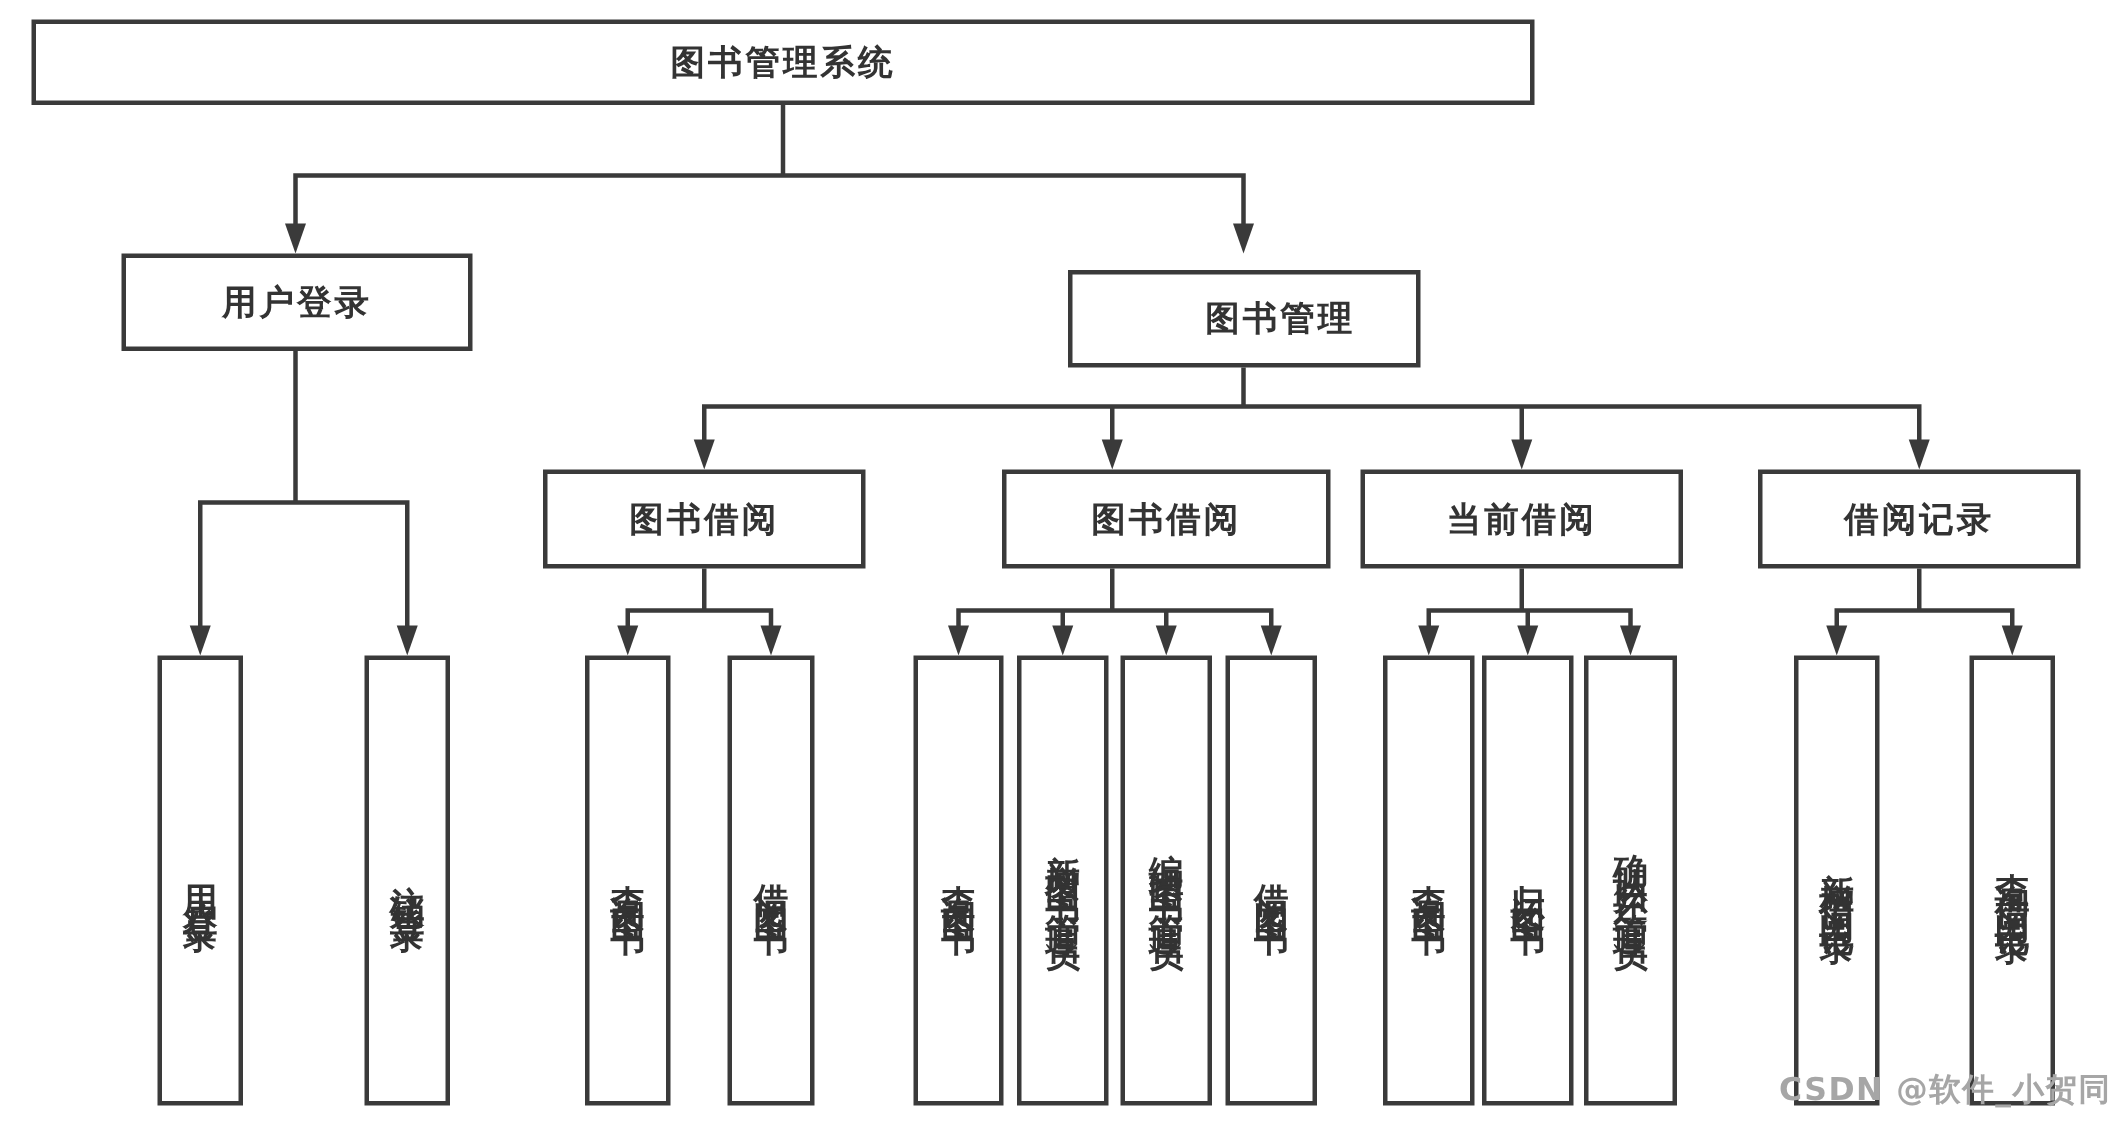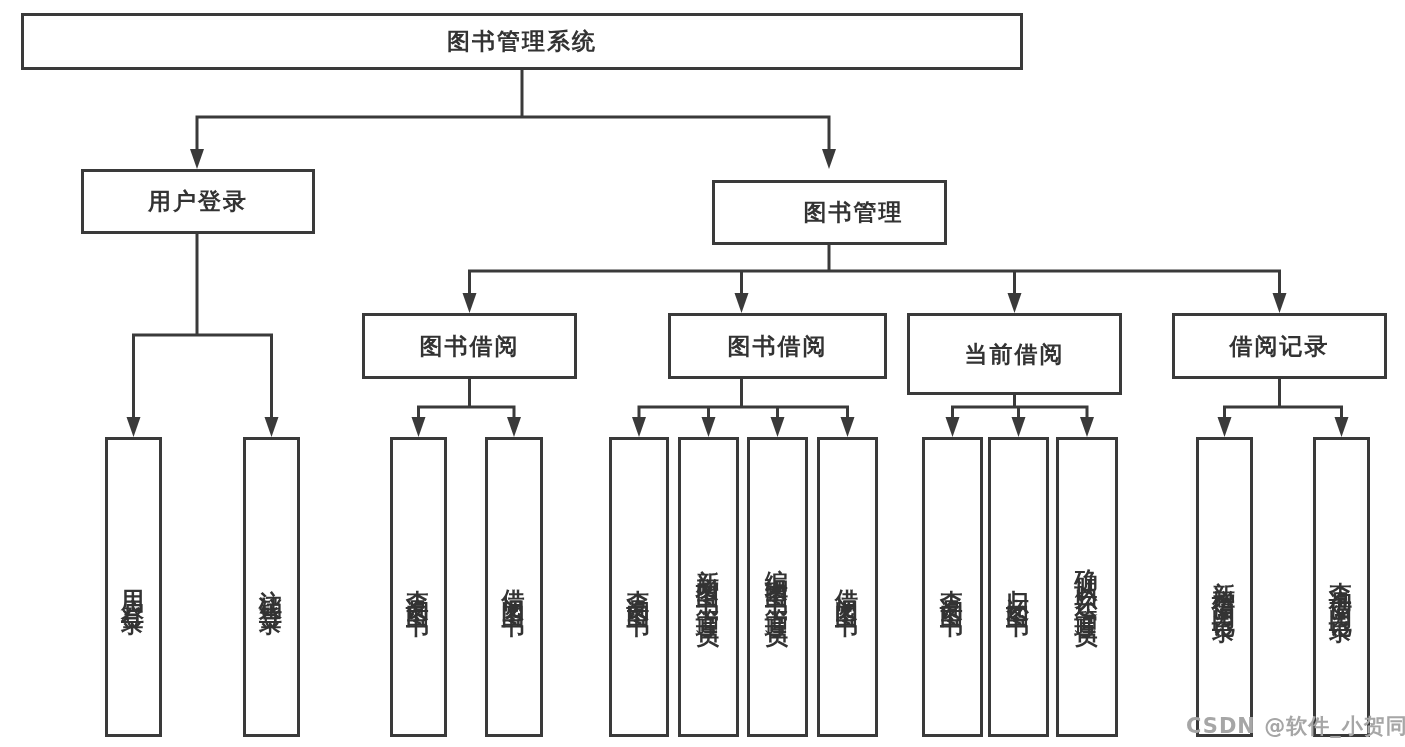--- a/index.html
+++ b/index.html
@@ -102,21 +102,21 @@
     <polygon points="1334.5,417 1348.5,417 1341.5,437" fill="#3a3a3a" stroke="none"></polygon>
   </svg>
 
   <div class="node" style="left:21px;top:13px;width:1002px;height:57px;">图书管理系统</div>
 
   <div class="node" style="left:81px;top:169px;width:234px;height:65px;">用户登录</div>
   <div class="node" style="left:712px;top:180px;width:235px;height:65px;padding-left:48px;">图书管理</div>
 
   <div class="node" style="left:362px;top:313px;width:215px;height:66px;">图书借阅</div>
   <div class="node" style="left:668px;top:313px;width:219px;height:66px;">图书借阅</div>
-  <div class="node" style="left:907px;top:313px;width:215px;height:82px;">当前借阅</div>
+  <div class="node" style="left:907px;top:313px;width:215px;height:66px;">当前借阅</div>
   <div class="node" style="left:1172px;top:313px;width:215px;height:66px;">借阅记录</div>
 
   <div class="node leaf" style="left:105px;top:437px;width:57px;height:300px;">用户登录</div>
   <div class="node leaf" style="left:243px;top:437px;width:57px;height:300px;">注销登录</div>
 
   <div class="node leaf" style="left:390px;top:437px;width:57px;height:300px;">查询图书</div>
   <div class="node leaf" style="left:485px;top:437px;width:58px;height:300px;">借阅图书</div>
 
   <div class="node leaf" style="left:609px;top:437px;width:60px;height:300px;">查询图书</div>
   <div class="node leaf" style="left:678px;top:437px;width:61px;height:300px;">新增图书（管理员）</div>

